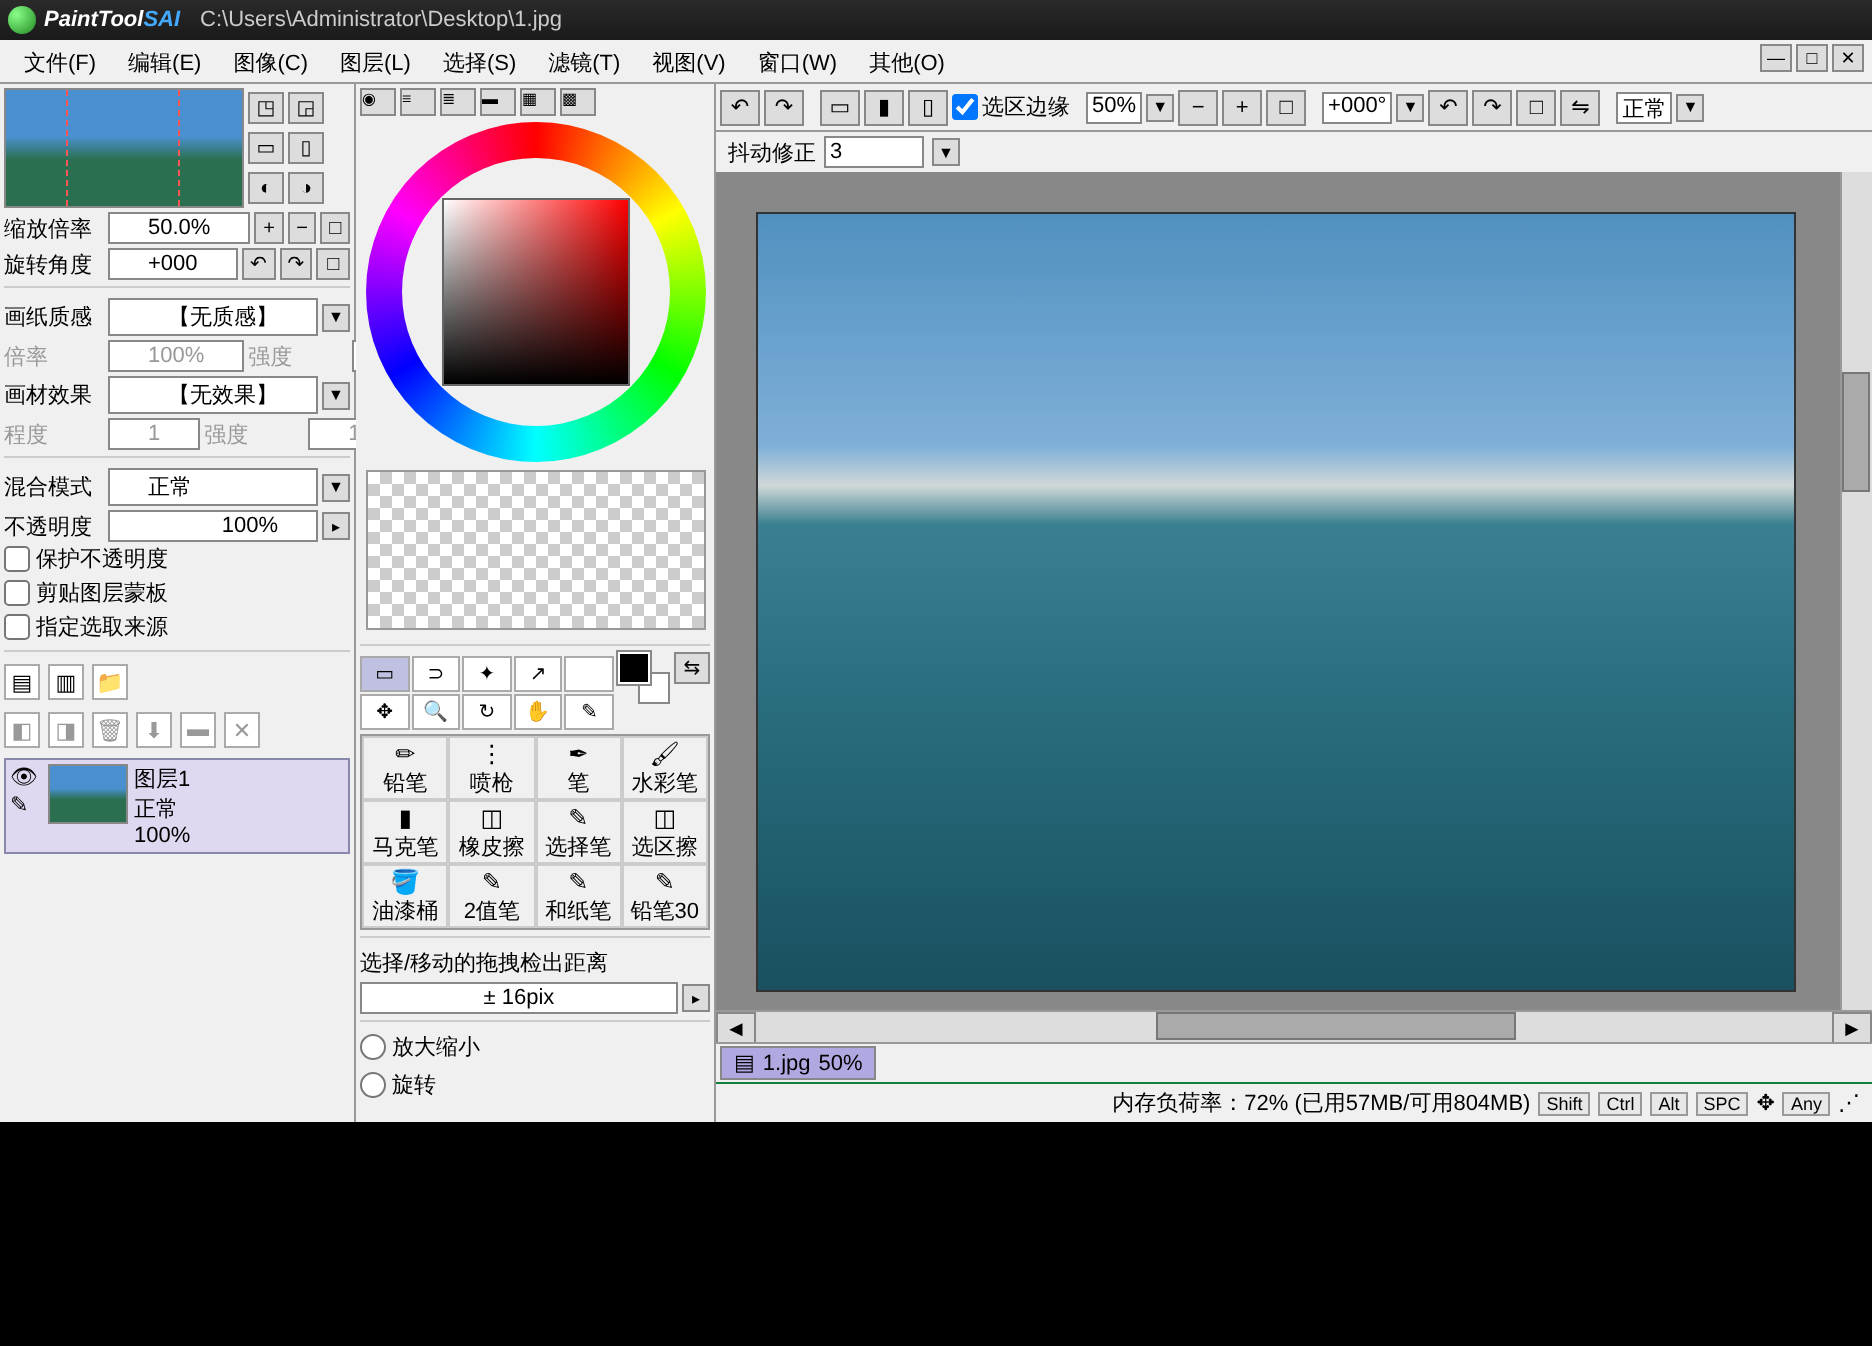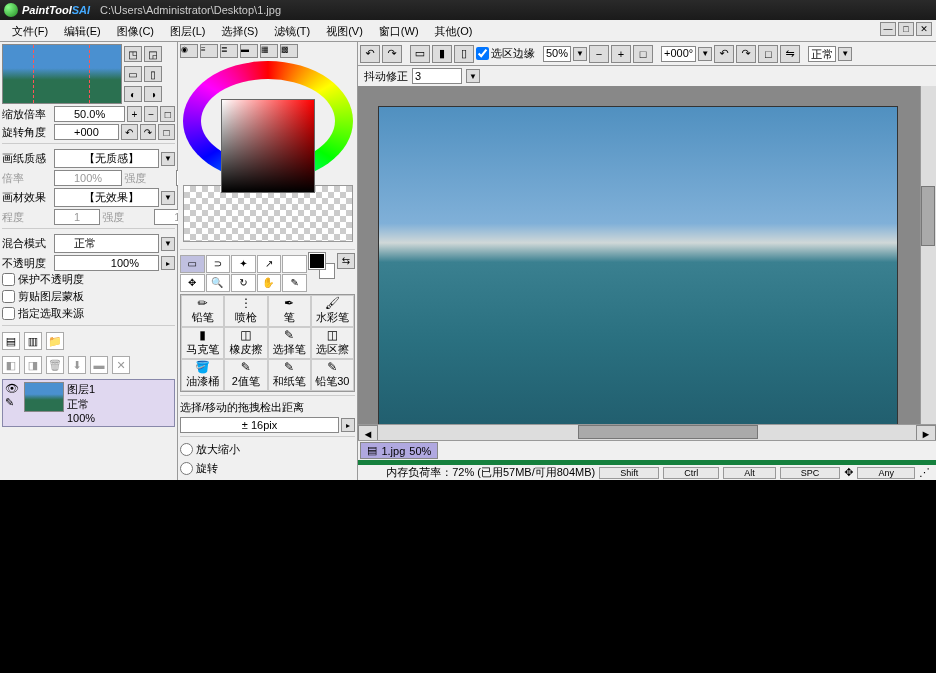--- a/index.html
+++ b/index.html
@@ -1,17 +1,17 @@
 <!DOCTYPE html>
 <html><head>
 <meta charset="utf-8">
 <style>
 * { box-sizing: border-box; margin: 0; padding: 0; font-family: Arial, sans-serif; font-size: 11px; }
 body { background: #000; width: 936px; height: 673px; overflow: hidden; }
-.window { width: 936px; height: 480px; background: #000; display: flex; flex-direction: column; }
+.window { width: 936px; height: 561px; background: #000; display: flex; flex-direction: column; }
 .titlebar { height: 20px; background: linear-gradient(#2a2a2a, #1a1a1a); display: flex; align-items: center; padding: 0 4px; color: #ccc; }
 .app-icon { width: 14px; height: 14px; background: radial-gradient(circle at 30% 30%, #8f8, #282); border-radius: 50%; margin-right: 4px; }
 .app-name { font-style: italic; font-weight: bold; color: #fff; margin-right: 10px; }
 .app-name .sai { color: #4af; }
 .filepath { color: #ccc; }
 .menubar { height: 22px; background: #f0f0f0; border-bottom: 1px solid #999; display: flex; align-items: flex-start; padding: 2px 4px; }
 .menu-item { padding: 2px 8px; cursor: pointer; }
 .win-controls { margin-left: auto; display: flex; gap: 2px; }
 .win-btn { width: 16px; height: 14px; background: #ddd; border: 1px solid #888; display: flex; align-items: center; justify-content: center; font-size: 9px; cursor: pointer; }
 .main { flex: 1; display: flex; background: #e8e8e8; overflow: hidden; }
@@ -60,22 +60,22 @@
 .canvas-wrap { flex: 1; display: flex; background: #888; overflow: hidden; position: relative; }
 .canvas-inner { flex: 1; position: relative; overflow: hidden; }
 .canvas-img { position: absolute; top: 20px; left: 20px; width: 520px; height: 390px; background: linear-gradient(to bottom, #5090c0 0%, #80b0d8 30%, #d0d8d8 35%, #3a8090 40%, #2a7080 60%, #1a5060 100%); border: 1px solid #333; }
 .vscroll { width: 16px; background: #ddd; border-left: 1px solid #999; position: relative; }
 .vthumb { width: 14px; height: 60px; background: #aaa; border: 1px solid #777; position: absolute; top: 100px; left: 0; }
 .hscroll-area { height: 16px; background: #ddd; border-top: 1px solid #999; display: flex; }
 .hscroll { flex: 1; position: relative; }
 .hthumb { height: 14px; width: 180px; background: #aaa; border: 1px solid #777; position: absolute; left: 200px; top: 0; }
 .doc-tab { height: 20px; background: #f0f0f0; border-top: 1px solid #999; display: flex; align-items: center; padding: 2px; }
 .tab { background: #b0a8e0; border: 1px solid #888; padding: 1px 6px; display: flex; align-items: center; gap: 4px; font-size: 10px; }
-.statusbar { height: 20px; background: #f0f0f0; border-top: 5px solid #15803d; display: flex; align-items: center; justify-content: flex-end; padding: 2px 6px; gap: 4px; font-size: 10px; }
-.status-key { border: 1px solid #999; padding: 0 20px; background: #e8e8e8; font-size: 9px; }
+.statusbar { height: 20px; background: #f0f0f0; border-top: 1px solid #15803d; display: flex; align-items: center; justify-content: flex-end; padding: 2px 6px; gap: 4px; font-size: 10px; }
+.status-key { border: 1px solid #999; padding: 0 3px; background: #e8e8e8; font-size: 9px; }
 .fg-bg { position: relative; width: 26px; height: 26px; }
 .fg-sw { position: absolute; width: 16px; height: 16px; background: #000; border: 1px solid #fff; outline: 1px solid #888; top: 0; left: 0; z-index: 2; }
 .bg-sw { position: absolute; width: 16px; height: 16px; background: #fff; border: 1px solid #888; bottom: 0; right: 0; }
 </style>
 </head>
 <body>
 
 <div class="window">
   <div class="titlebar">
     <div class="app-icon"></div>

